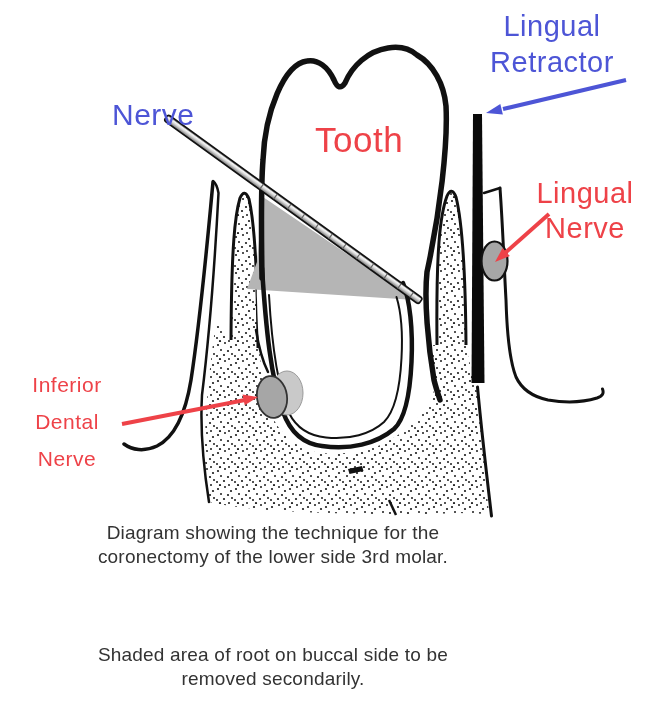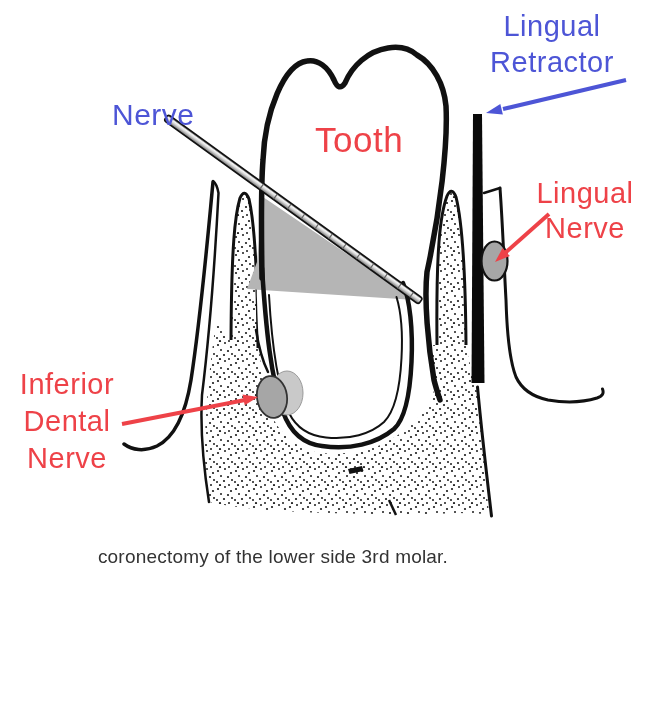--- a/index.html
+++ b/index.html
@@ -6,21 +6,21 @@
   body{width:652px;height:723px;overflow:hidden;font-family:"Liberation Sans",sans-serif;}
   .stage{position:relative;width:652px;height:723px;background:#fff;}
   svg{position:absolute;left:0;top:0;}
   .lbl{position:absolute;white-space:pre-line;font-weight:400;letter-spacing:.5px;line-height:1.2;}
   .lbl-blue{color:#4d55d6;}
   .lbl-red{color:#ee4248;}
   .lbl-burr{left:112px;top:97px;font-size:30px;}
   .lbl-tooth{left:315px;top:119px;font-size:35px;}
   .lbl-retractor{left:452px;top:8px;width:200px;text-align:center;font-size:29px;line-height:36px;}
   .lbl-lingual-nerve{left:505px;top:176px;width:160px;text-align:center;font-size:29px;line-height:35px;}
-  .lbl-inferior{left:6px;top:366px;width:122px;text-align:center;font-size:29px;line-height:37px;}
+  .lbl-inferior{left:6px;top:366px;width:122px;text-align:center;font-size:21px;line-height:37px;}
   .caption{position:absolute;left:0;top:521px;width:546px;text-align:center;
            font-size:19px;line-height:24px;color:#333;letter-spacing:.2px;}
   .caption p{margin:0 0 13px 0;}
   .caption .it{}
 </style>
 </head>
 <body>
 
 <div class="stage">
 
@@ -131,16 +131,17 @@
   <div class="lbl lbl-red lbl-tooth">Tooth</div>
   <div class="lbl lbl-blue lbl-retractor">Lingual
 Retractor</div>
   <div class="lbl lbl-red lbl-lingual-nerve">Lingual
 Nerve</div>
   <div class="lbl lbl-red lbl-inferior">Inferior
 Dental
 Nerve</div>
 
   <div class="caption">
-    <p><br><span class="it">coronectomy</span><span> of the lower side 3rd molar.</span></p>
+    <p><span>Diagram showing the technique for the</span><br><span class="it">coronectomy</span><span> of the lower side 3rd molar.</span></p>
     <p><br><br></p>
+    <p><span>Shaded area of root on </span><span class="it">buccal</span><span> side to be</span><br><span>removed secondarily.</span></p>
   </div>
 </div>
 
 </body></html>

